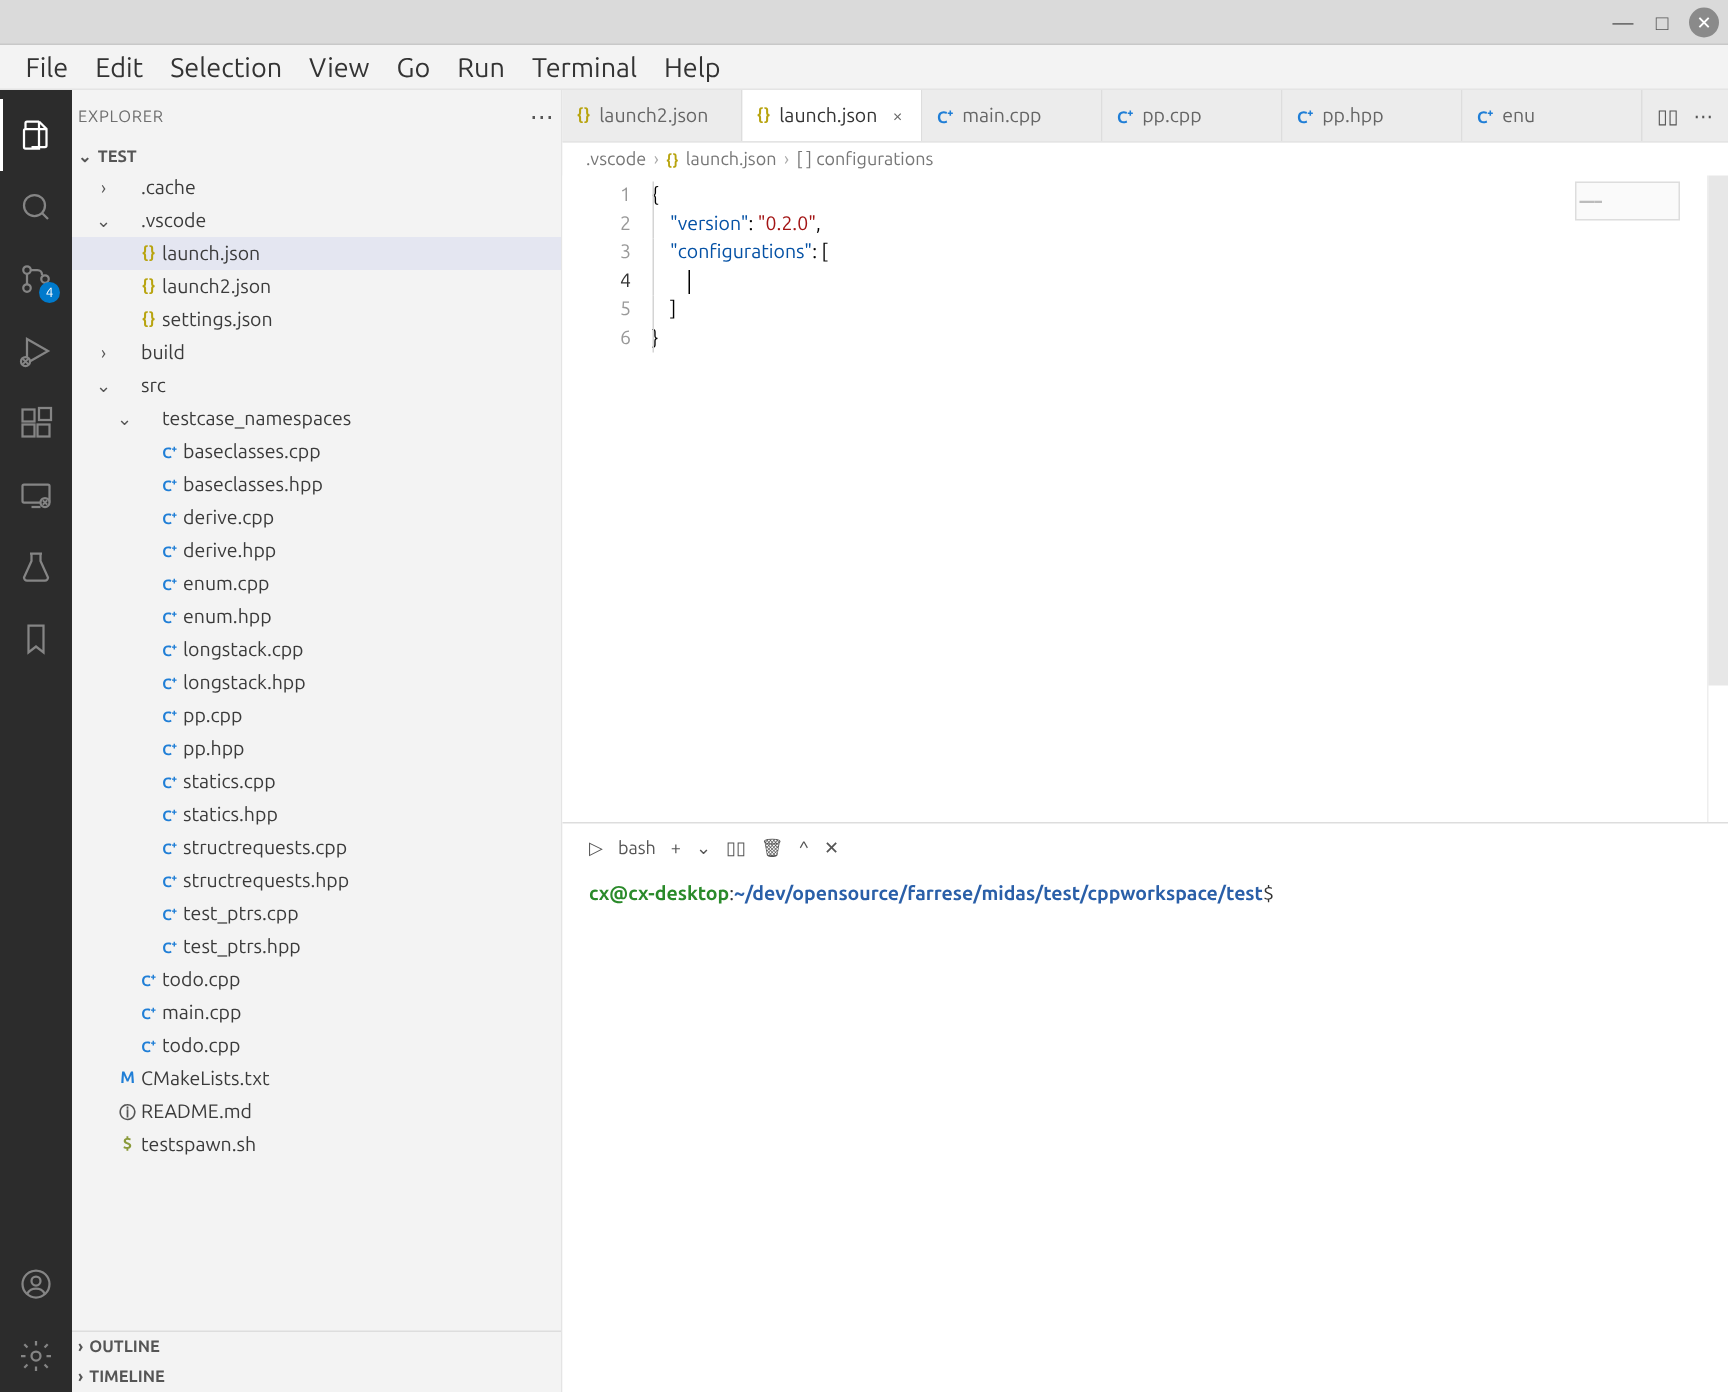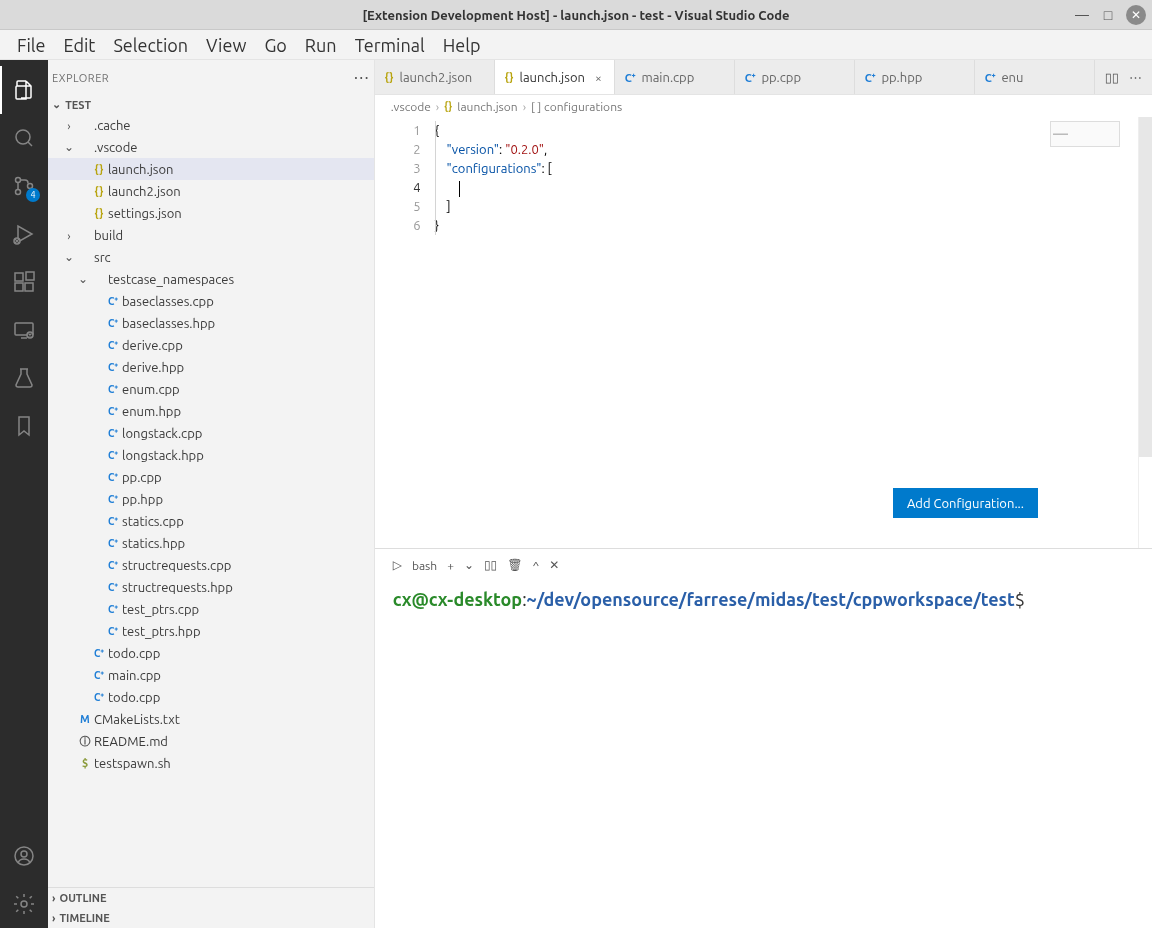--- a/index.html
+++ b/index.html
@@ -70,32 +70,31 @@
 .minimap-thumb { position: absolute; top: 0; width: 100%; height: 340px; background: #d0d0d0; opacity: 0.5; }
 
 .add-config-btn { position: absolute; right: 100px; bottom: 30px; background: #007acc; color: #fff; padding: 8px 14px; font-size: 13px; border: none; }
 
 .panel { height: 380px; border-top: 1px solid #ddd; display: flex; flex-direction: column; }
 .panel-tabs { height: 32px; display: flex; align-items: center; padding: 0 18px; gap: 22px; font-size: 11px; color: #777; justify-content: space-between; }
 .panel-tabs .left { display: flex; gap: 22px; }
 .panel-tabs .ptab.active { color: #333; border-bottom: 1px solid #333; padding-bottom: 4px; }
 .panel-tabs .right { display: flex; align-items: center; gap: 10px; color: #555; font-size: 12px; }
 .panel-tabs .right .lbl { font-size: 12px; }
-.terminal { flex: 1; padding: 8px 18px; font-family: "Consolas", monospace; font-size: 18px; color: #333; }
+.terminal { flex: 1; padding: 8px 18px; font-family: "Consolas", monospace; font-size: 13px; color: #333; }
 .term-user { color: #2a8a2a; font-weight: bold; }
 .term-path { color: #2a5fa8; font-weight: bold; }
 .term-prompt { color: #333; }
 
 .minioverview { position: absolute; top: 4px; right: 18px; width: 70px; height: 26px; border: 1px solid #ddd; background: #fafafa; font-size: 5px; color: #bbb; overflow: hidden; padding: 2px; }
 </style>
 </head>
 <body>
 
 <div class="titlebar">
-  <span class="titlebar-title">[Extension Development Host] - launch.json - test - Visual Studio Code</span>
   <div class="titlebar-controls">
     <span class="tbtn">—</span>
     <span class="tbtn">□</span>
     <span class="tbtn close">✕</span>
   </div>
 </div>
 
 <div class="menubar">
   <span>File</span>
   <span>Edit</span>
@@ -433,21 +432,20 @@
           <div>6</div>
       </div>
       <div class="code">
         <div class="minioverview">▬▬▬<br>▬▬▬▬▬</div>
         <div class="code-line guide"><span class="c-punc">{</span></div>
         <div class="code-line guide">    <span class="c-key">"version"</span><span class="c-punc">: </span><span class="c-str">"0.2.0"</span><span class="c-punc">,</span></div>
         <div class="code-line guide">    <span class="c-key">"configurations"</span><span class="c-punc">: [</span></div>
         <div class="code-line guide"><span class="sel" style="left:0;width:68px;"></span>        <span class="cursor-caret"></span></div>
         <div class="code-line guide"><span class="sel" style="left:0;width:32px;"></span>    <span class="c-punc">]</span></div>
         <div class="code-line guide"><span class="c-punc">}</span></div>
-        <button class="add-config-btn">Add Configuration...</button>
       </div>
       <div class="minimap">
         <div class="minimap-thumb"></div>
       </div>
     </div>
 
     <div class="panel">
       <div class="panel-tabs">
         <div class="right">
           <span>▷</span>

